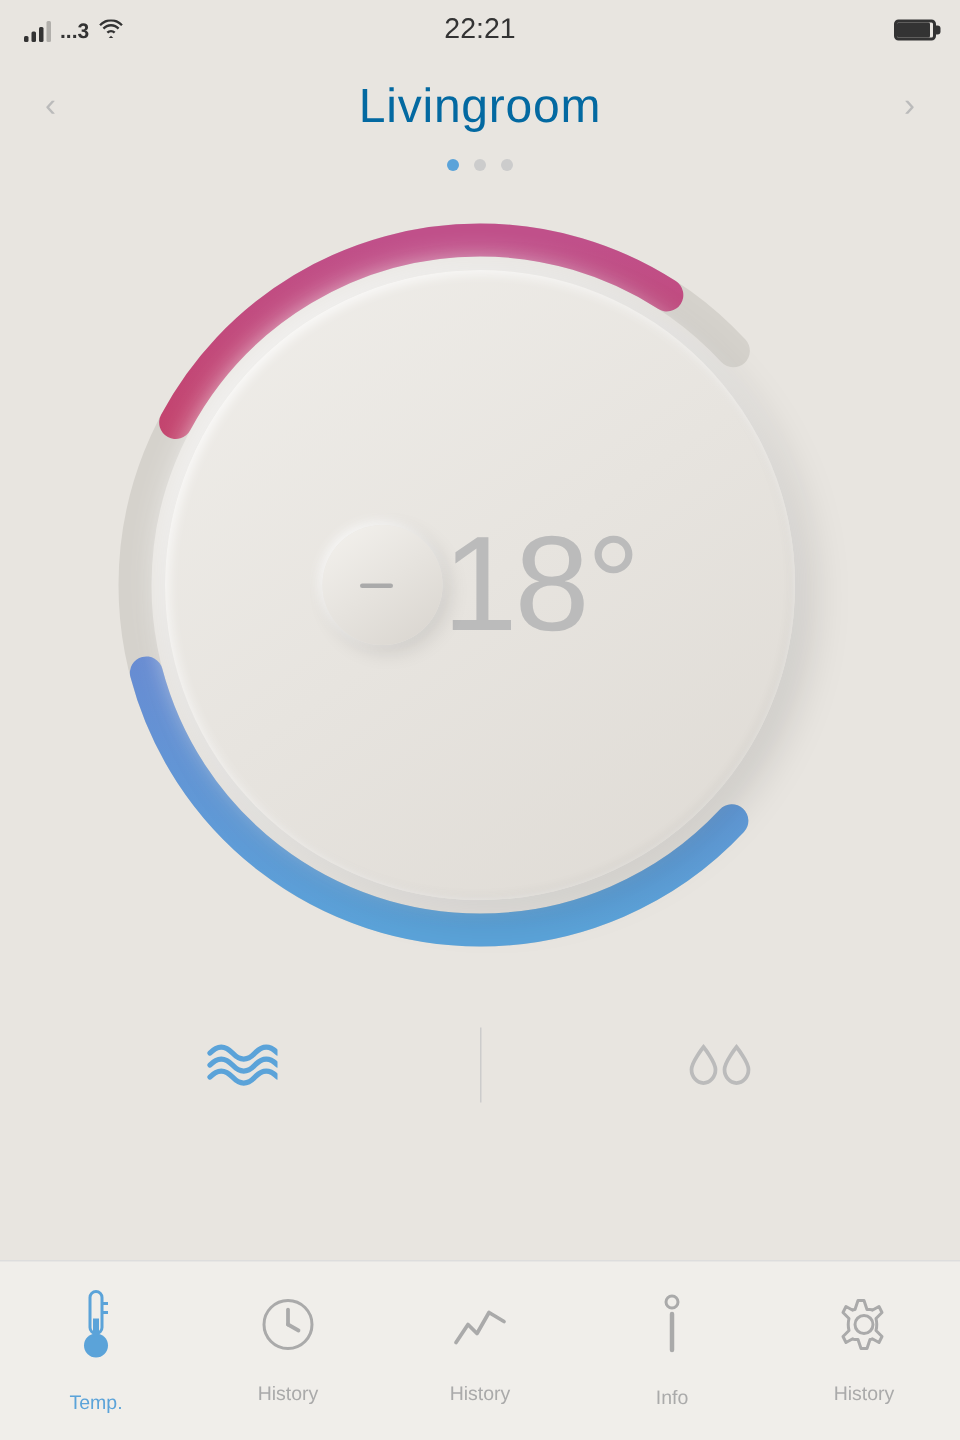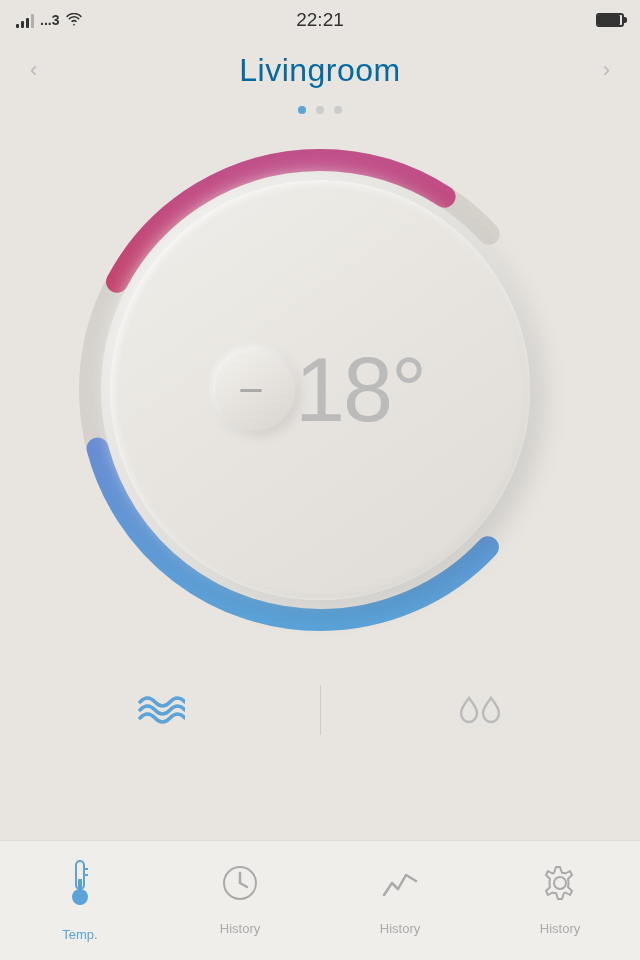--- a/index.html
+++ b/index.html
@@ -395,20 +395,27 @@
     <span class="nav-label">History</span>
   </div>
 
   <div class="nav-item">
     <svg width="36" height="36" viewBox="0 0 36 36">
       <polyline points="2,30 10,18 16,24 24,10 34,16" fill="none" stroke="#aaa" stroke-width="2.5" stroke-linecap="round" stroke-linejoin="round"></polyline>
     </svg>
     <span class="nav-label">History</span>
   </div>
 
+  <div class="nav-item">
+    <svg width="30" height="42" viewBox="0 0 30 42">
+      <circle cx="15" cy="6" r="4" fill="none" stroke="#aaa" stroke-width="2"></circle>
+      <line x1="15" y1="14" x2="15" y2="38" stroke="#aaa" stroke-width="3" stroke-linecap="round"></line>
+    </svg>
+    <span class="nav-label">Info</span>
+  </div>
 
   <div class="nav-item">
     <svg width="36" height="36" viewBox="0 0 36 36">
       <circle cx="18" cy="18" r="6" fill="none" stroke="#aaa" stroke-width="2"></circle>
       <path d="M18 2 L20 8 L22 8 C23 8 23.5 8.5 23.5 8.5 L28 6 L30 10 L26 14 C26 14 26.5 16 26.5 18 C26.5 20 26 22 26 22 L30 26 L28 30 L23.5 27.5 C23.5 27.5 23 28 22 28 L20 34 L16 34 L14 28 L12 28 C11 28 10.5 27.5 10.5 27.5 L6 30 L4 26 L8 22 C8 22 7.5 20 7.5 18 C7.5 16 8 14 8 14 L4 10 L6 6 L10.5 8.5 C10.5 8.5 11 8 12 8 L14 2 Z" fill="none" stroke="#aaa" stroke-width="2" stroke-linejoin="round"></path>
     </svg>
     <span class="nav-label">History</span>
   </div>
 
 </div>

